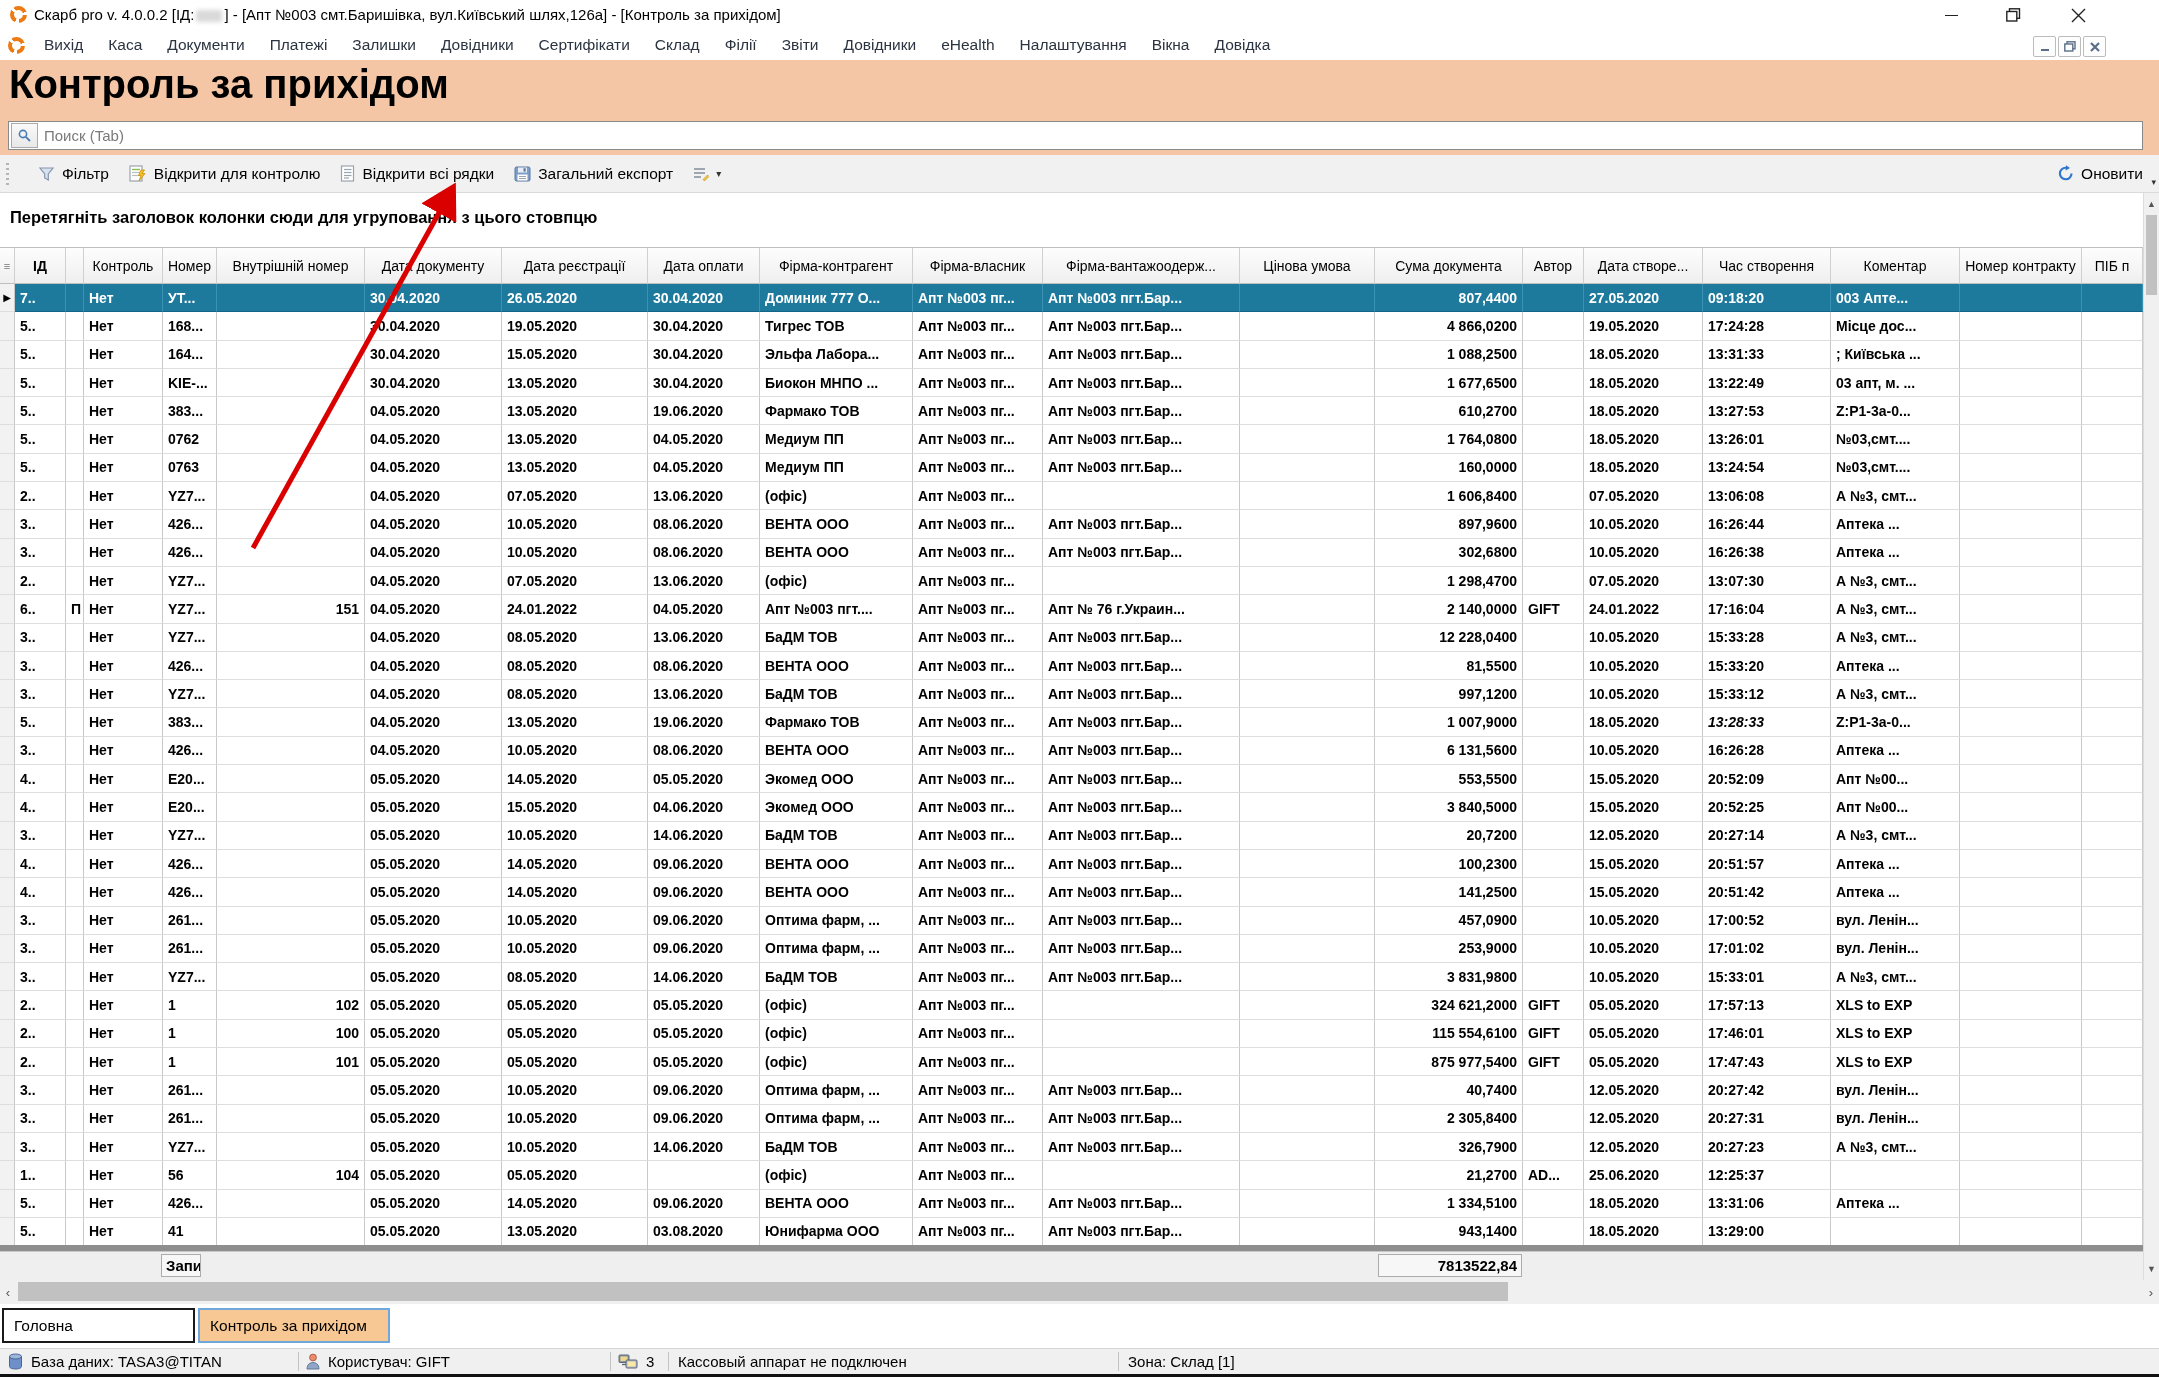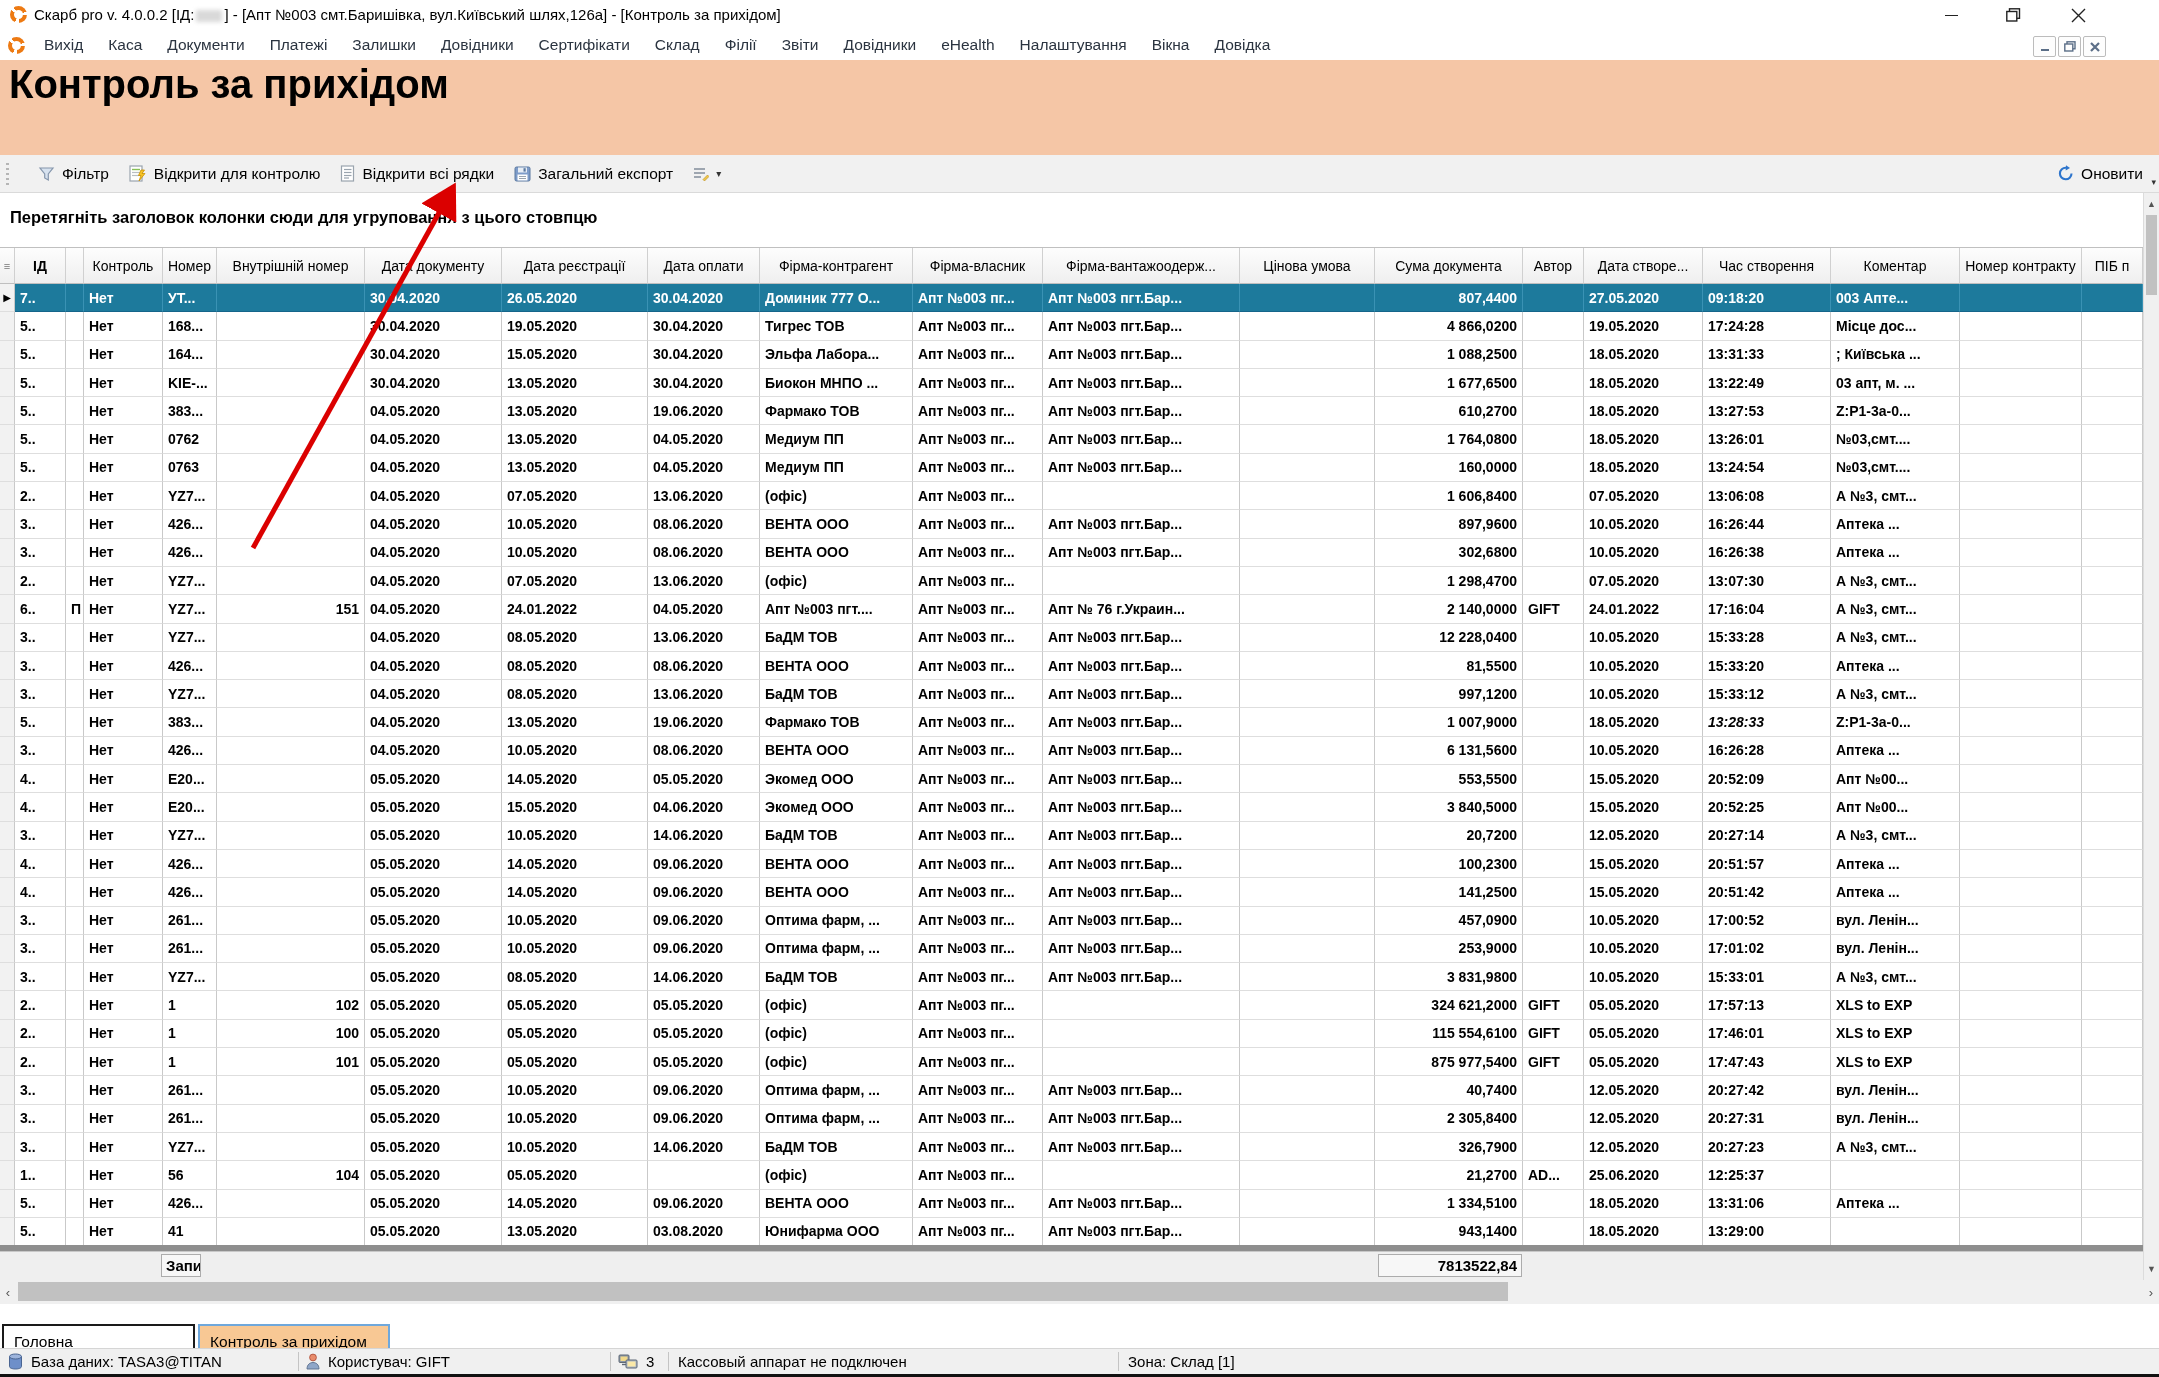--- a/index.html
+++ b/index.html
@@ -60,21 +60,21 @@
   .sumbox{position:absolute;top:2px;height:23px;border:1px solid #acacac;background:#f7f7f7;font-size:15px;font-weight:bold;
     display:flex;align-items:center;box-sizing:border-box;padding:0 4px;overflow:hidden;white-space:nowrap;}
   .hscroll{position:absolute;left:0;top:1280px;width:2159px;height:24px;background:#F0F0F0;}
   .hs-arrow{position:absolute;top:0;width:16px;height:24px;display:flex;align-items:center;justify-content:center;font-size:13px;color:#555;}
   .hs-thumb{position:absolute;left:18px;top:2px;width:1490px;height:19px;background:#C1C1C1;}
   .vscroll{position:absolute;right:0;top:193px;width:16px;height:1087px;background:#F0F0F0;border-left:1px solid #dcdcdc;box-sizing:border-box;}
   .vs-arrow{position:absolute;left:0;width:15px;height:18px;display:flex;align-items:center;justify-content:center;font-size:9px;color:#555;}
   .vs-thumb{position:absolute;left:2px;top:22px;width:11px;height:80px;background:#C1C1C1;}
   
   .tabsrow{position:absolute;left:0;top:1304px;width:2159px;height:44px;background:#fff;}
-  .tab{position:absolute;top:20px;height:35px;box-sizing:border-box;display:flex;align-items:center;padding:12px 10px;font-size:15.5px;color:#000;white-space:nowrap;}
+  .tab{position:absolute;top:4px;height:35px;box-sizing:border-box;display:flex;align-items:center;padding:12px 10px;font-size:15.5px;color:#000;white-space:nowrap;}
   .tab-inactive{left:2px;width:193px;background:#fff;border:2px solid #1a1a1a;}
   .tab-active{left:198px;width:192px;background:#F8C894;border:2px solid #6FA8DC;}
   
   .statusbar{position:absolute;left:0;top:1348px;width:2159px;height:26px;background:#F0F0F0;border-top:1px solid #d5d5d5;box-sizing:border-box;font-size:15px;color:#000;}
   .sb-item{position:absolute;top:0;height:25px;display:flex;align-items:center;gap:8px;white-space:nowrap;}
   .sb-sep{position:absolute;top:3px;width:1px;height:19px;background:#c4c4c4;}
   .bottom-edge{position:absolute;left:0;top:1374px;width:2159px;height:3px;background:#111;}
   .arrow-overlay{position:absolute;left:0;top:0;width:2159px;height:1377px;pointer-events:none;z-index:60;}
   svg{display:block;}
 </style>
@@ -134,20 +134,29 @@
     <span class="mdibtn">
         <svg width="10" height="10" viewBox="0 0 10 10">
           <path d="M1,1 L9,9 M9,1 L1,9" stroke="#5B6E87" stroke-width="2.2"></path>
         </svg>
       </span>
   </div>
 </div>
 
 <div class="pageheader">
   <div class="page-title">Контроль за прихідом</div>
+  <div class="searchbox">
+    <span class="search-iconbox">
+      <svg width="13" height="13" viewBox="0 0 13 13">
+          <circle cx="5" cy="5" r="3.6" fill="none" stroke="#4A7DB5" stroke-width="1.6"></circle>
+          <line x1="7.8" y1="7.8" x2="12" y2="12" stroke="#4A7DB5" stroke-width="1.8"></line>
+        </svg>
+    </span>
+    <input type="text" placeholder="Поиск (Tab)" style="">
+  </div>
 </div>
 
 <div class="toolbar">
   <span class="grip"></span>
   <div class="tb-left">
     <span class="tb-btn">
       <span>
           <svg width="17" height="16" viewBox="0 0 17 16">
             <path d="M2,2 H15 L10.3,8 V14 L6.7,12 V8 Z" fill="#D7E2EF" stroke="#8596AC" stroke-width="1.2"></path>
           </svg>

